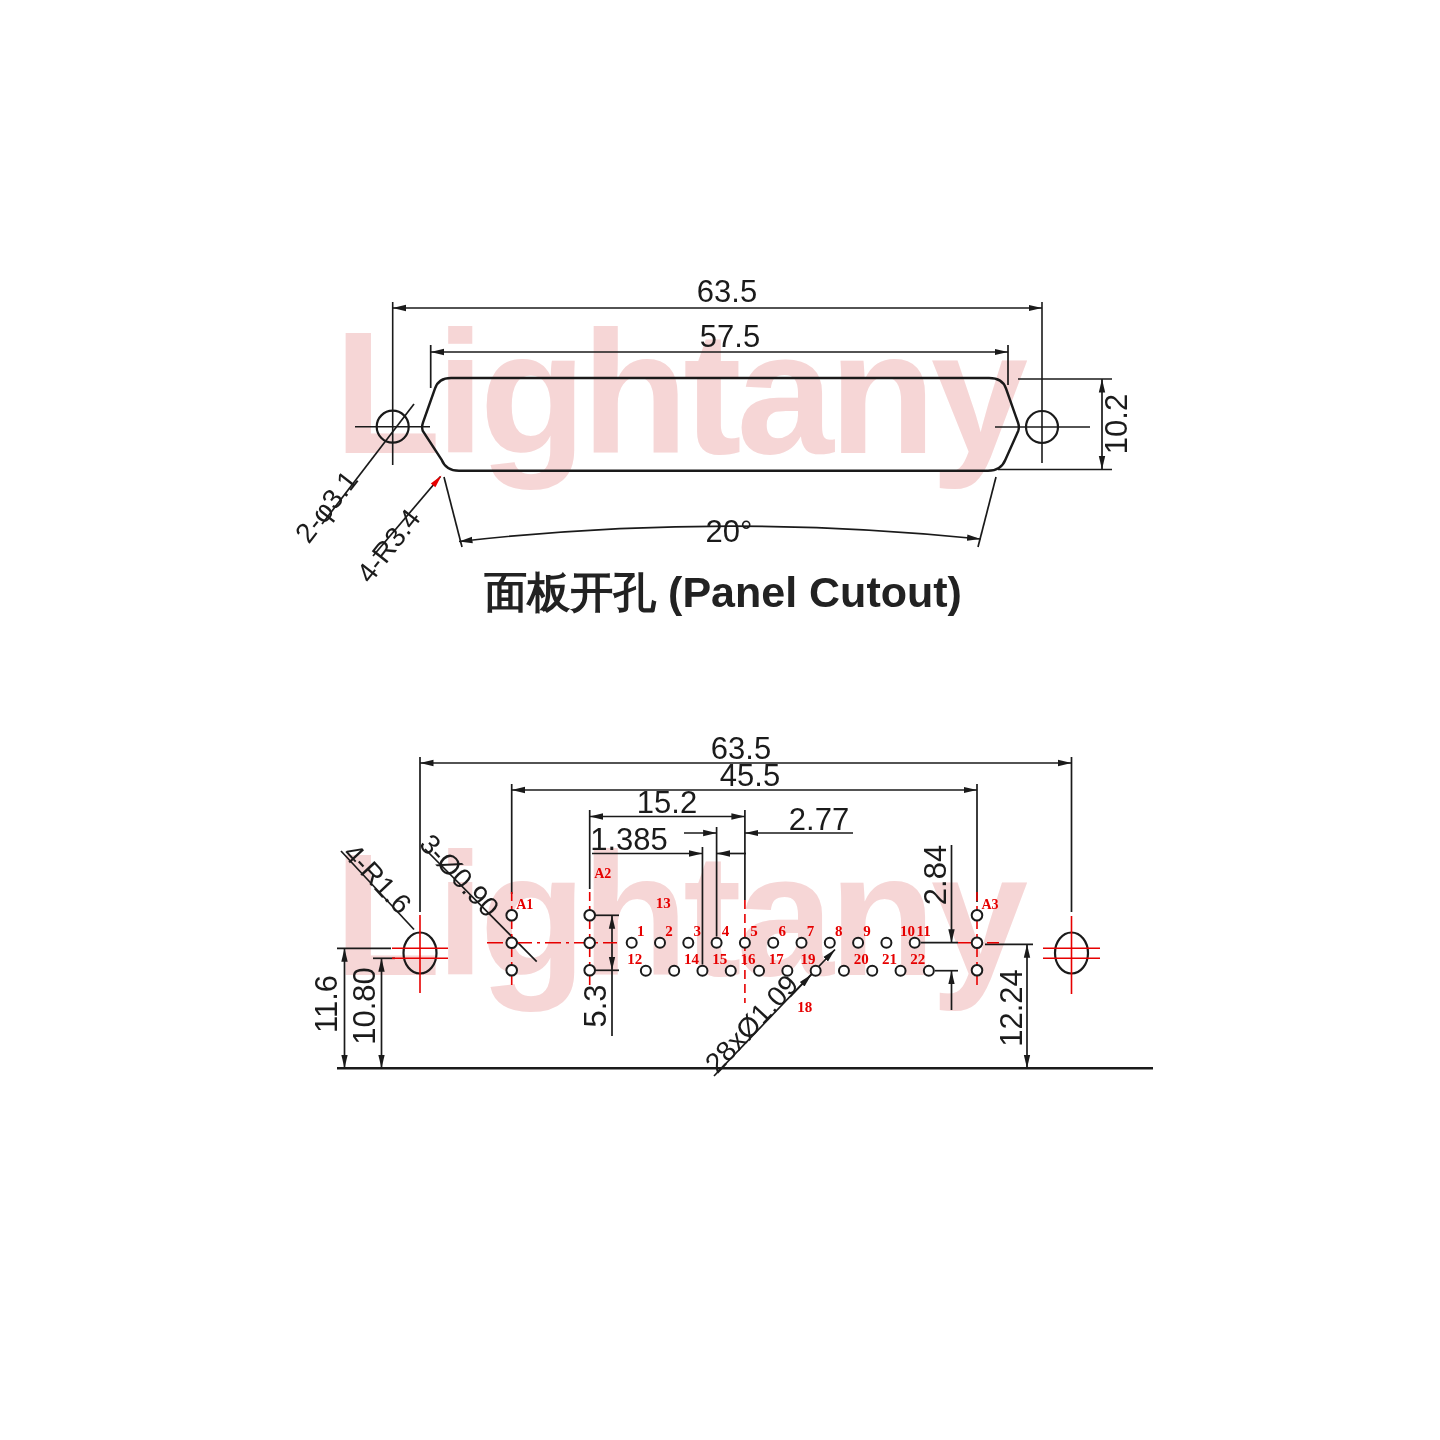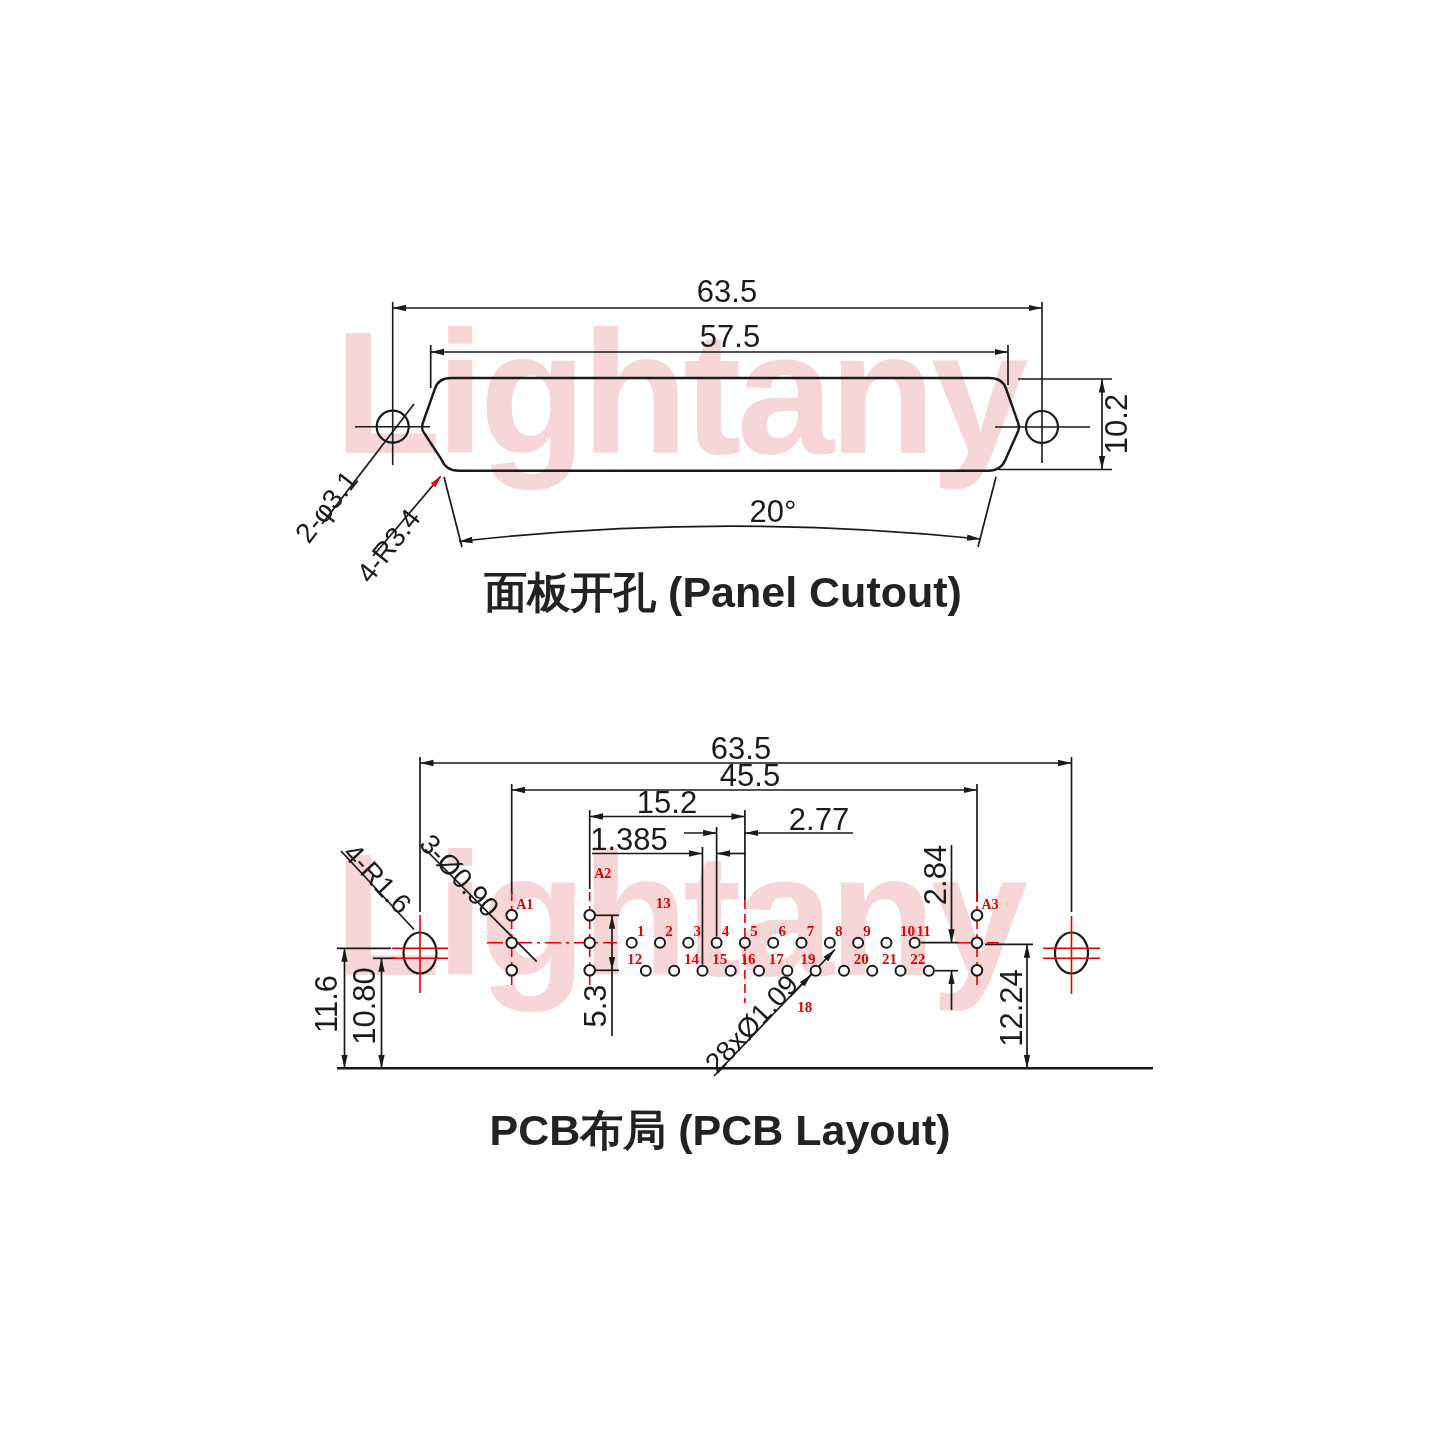--- a/index.html
+++ b/index.html
@@ -164,39 +164,38 @@
       <circle cx="589.7" cy="942.7" r="5.3" class="pin"></circle>
       <circle cx="589.7" cy="970.3" r="5.3" class="pin"></circle>
       <circle cx="977" cy="915.3" r="5.3" class="pin"></circle>
       <circle cx="977" cy="942.7" r="5.3" class="pin"></circle>
       <circle cx="977" cy="970.3" r="5.3" class="pin"></circle>
     </svg>
 
   <span class="dim" style="left:727px;top:292px;">63.5</span>
   <span class="dim" style="left:730px;top:337px;">57.5</span>
   <span class="dim rot90" style="left:1117px;top:424px;">10.2</span>
-  <span class="dim" style="left:729px;top:512px;margin-left:44px;">20°</span>
+  <span class="dim" style="left:729px;top:532px;">20°</span>
   <span class="dim rotm52" style="left:327px;top:507px;font-size:28px;">2-φ3.1</span>
   <span class="dim rotm52" style="left:389px;top:546px;font-size:28px;">4-R3.4</span>
   <div class="title" style="left:723px;top:593px;text-align:right;">面板开孔 (Panel Cutout)</div>
 
   <span class="dim" style="left:741px;top:749px;">63.5</span>
   <span class="dim" style="left:750px;top:776px;">45.5</span>
   <span class="dim" style="left:667px;top:803px;">15.2</span>
   <span class="dim" style="left:819px;top:820px;">2.77</span>
   <span class="dim" style="left:629px;top:840px;">1.385</span>
   <span class="dim rot90" style="left:936px;top:875px;">2.84</span>
   <span class="dim rot90" style="left:596px;top:1006px;">5.3</span>
   <span class="dim rot90" style="left:327px;top:1004px;">11.6</span>
   <span class="dim rot90" style="left:365px;top:1006px;">10.80</span>
   <span class="dim rot90" style="left:1012px;top:1008px;">12.24</span>
   <span class="dim rotm47" style="left:752px;top:1024px;font-size:28px;">28xØ1.09</span>
   <span class="dim rotp47" style="left:459px;top:876px;font-size:28px;">3-Ø0.90</span>
   <span class="dim rotp47" style="left:377px;top:879px;font-size:28px;">4-R1.6</span>
-  <div class="title" style="left:720px;top:1131px;">PCB布局 (PCB Layout)</div>
 <span class="plabel pin-label" style="left: 640.7px; top: 930.5px;">1</span>
     <span class="plabel pin-label" style="left: 669px; top: 930.5px;">2</span>
     <span class="plabel pin-label" style="left: 697.3px; top: 930.5px;">3</span>
     <span class="plabel pin-label" style="left: 725.6px; top: 930.5px;">4</span>
     <span class="plabel pin-label" style="left: 753.9px; top: 930.5px;">5</span>
     <span class="plabel pin-label" style="left: 782.2px; top: 930.5px;">6</span>
     <span class="plabel pin-label" style="left: 810.5px; top: 930.5px;">7</span>
     <span class="plabel pin-label" style="left: 838.8px; top: 930.5px;">8</span>
     <span class="plabel pin-label" style="left: 867.1px; top: 930.5px;">9</span>
     <span class="plabel pin-label" style="left: 895.4px; top: 930.5px; margin-left: 12px;">10</span>

